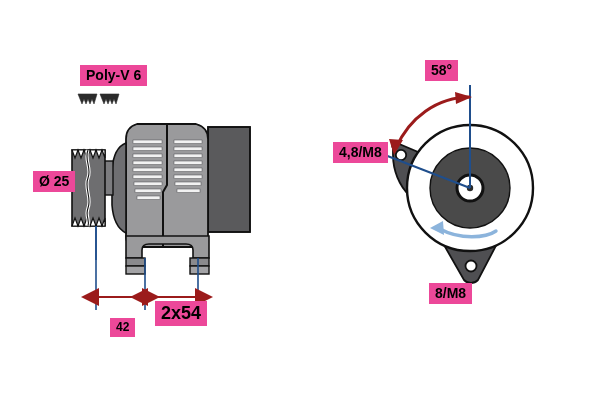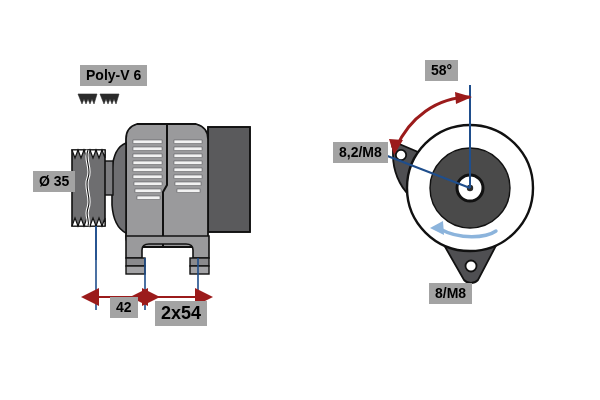--- a/index.html
+++ b/index.html
@@ -32,27 +32,27 @@
     font-family: "Liberation Sans", sans-serif;
     font-weight: bold;
     font-size: 13px;
     color: #000000;
     line-height: 1;
     padding: 3px 6px 4px 6px;
     white-space: nowrap;
     letter-spacing: 0px;
     box-sizing: border-box;
   }
-  .callout.yellow { background: #a3a3a3; }
+  .callout.yellow { background: #ec4899; }
   .callout.blue   { background: #a9cde9; }
 
   .c-polyv   { left: 80px;  top: 65px;  font-size: 14px; }
   .c-bplus   { left: 147px; top: 99px;  font-size: 14px; }
   .c-dia58   { left: 33px;  top: 171px; font-size: 14px; }
-  .c-42      { left: 110px; top: 297px; font-size: 14px; }
+  .c-42      { left: 110px; top: 318px; font-size: 12px; }
   .c-2x54    { left: 155px; top: 301px; font-size: 18px; }
   .c-65deg   { left: 425px; top: 60px;  font-size: 14px; }
   .c-82m8    { left: 333px; top: 142px; font-size: 14px; }
   .c-8m8     { left: 429px; top: 283px; font-size: 14px; }
 </style>
 </head>
 <body>
 
 <div id="diagram-root">
 
@@ -208,25 +208,25 @@
 
         <path d="M403,140 L394,155 L389,139 Z" fill="#9b1b1b"></path>
       </g>
     </g>
 
   </svg>
 
   <div class="callout yellow c-polyv">Poly-V 6</div>
 
 
-  <div class="callout yellow c-dia58">Ø 35</div>
+  <div class="callout yellow c-dia58">Ø 25</div>
 
   <div class="callout yellow c-42">42</div>
 
   <div class="callout yellow c-2x54">2x54</div>
 
   <div class="callout yellow c-65deg">58°</div>
 
-  <div class="callout yellow c-82m8">8,2/M8</div>
+  <div class="callout yellow c-82m8">4,8/M8</div>
 
   <div class="callout yellow c-8m8">8/M8</div>
 
 </div>
 
 </body></html>

